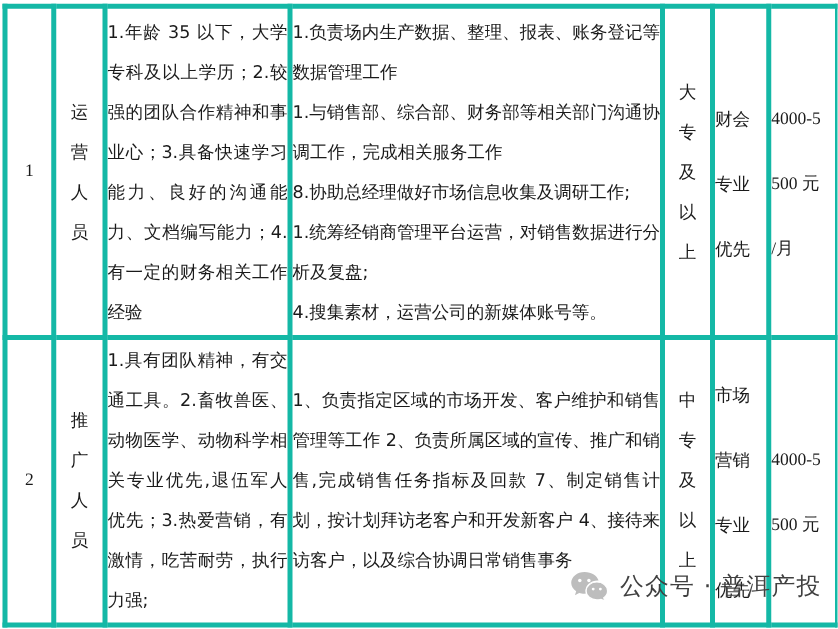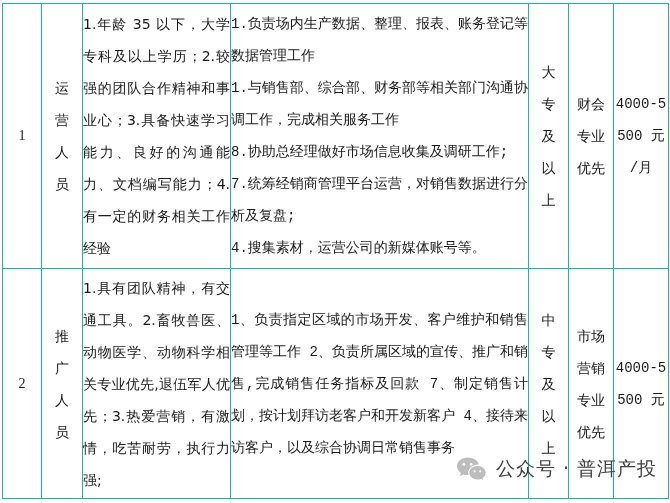--- a/index.html
+++ b/index.html
@@ -8,21 +8,21 @@
     font-family:"DejaVu Sans","Liberation Sans",sans-serif;
     color:#1a1a1a;
   }
   .page{position:relative;width:670px;height:503px;overflow:hidden;background:#fff;}
 
   table.recruit{
     position:absolute;left:2px;top:3px;
     width:666px;border-collapse:collapse;table-layout:fixed;
   }
   table.recruit td{
-    border:1px solid #14b8a6;
+    border:4px solid #14b8a6;
     font-size:14px;line-height:32px;
     padding:0;vertical-align:middle;
     overflow:hidden;
   }
   tr.row1{height:265px;}
   tr.row2{height:230px;}
 
   td.c-num{
     text-align:center;
     font-family:"Liberation Serif","DejaVu Serif",serif;
@@ -30,26 +30,26 @@
   }
   td.c-pos .vchar, td.c-edu .vchar{
     text-align:center;line-height:32px;
   }
   td.c-req, td.c-duty{
     vertical-align:top;
     text-align:justify;
   }
   td.c-req{padding:4px 6px 0 7px;}
   td.c-duty{padding:4px 7px 0 8px;}
-  td.c-duty p{margin:0;text-align:justify;font-family:Liberation Mono, monospace;}
+  td.c-duty p{margin:0;text-align:justify;}
   td.c-major div, td.c-salary div{
-    text-align:center;line-height:32px;
+    line-height:32px;margin-top:20px;
   }
   td.c-salary{
-    font-family:Liberation Mono, monospace;
+    font-family:Liberation Serif, serif;
     font-size:15px;
   }
 
   .watermark{
     position:absolute;left:456px;top:456px;z-index:5;
     display:flex;align-items:center;gap:9px;
     color:#404040;font-size:19px;letter-spacing:1px;
     white-space:nowrap;
   }
   .watermark svg{display:block;flex:0 0 auto;}
@@ -76,21 +76,21 @@
           <div class="vchar">运</div>
           <div class="vchar">营</div>
           <div class="vchar">人</div>
           <div class="vchar">员</div>
         </td>
         <td class="c-req">1.年龄 35 以下，大学专科及以上学历；2.较强的团队合作精神和事业心；3.具备快速学习能力、良好的沟通能力、文档编写能力；4.有一定的财务相关工作经验</td>
         <td class="c-duty">
           <p>1.负责场内生产数据、整理、报表、账务登记等数据管理工作</p>
           <p>1.与销售部、综合部、财务部等相关部门沟通协调工作，完成相关服务工作</p>
           <p>8.协助总经理做好市场信息收集及调研工作;</p>
-          <p>7.统筹经销商管理平台运营，对销售数据进行分析及复盘;</p>
+          <p>1.统筹经销商管理平台运营，对销售数据进行分析及复盘;</p>
           <p>4.搜集素材，运营公司的新媒体账号等。</p>
         </td>
         <td class="c-edu">
           <div class="vchar">大</div>
           <div class="vchar">专</div>
           <div class="vchar">及</div>
           <div class="vchar">以</div>
           <div class="vchar">上</div>
         </td>
         <td class="c-major">

